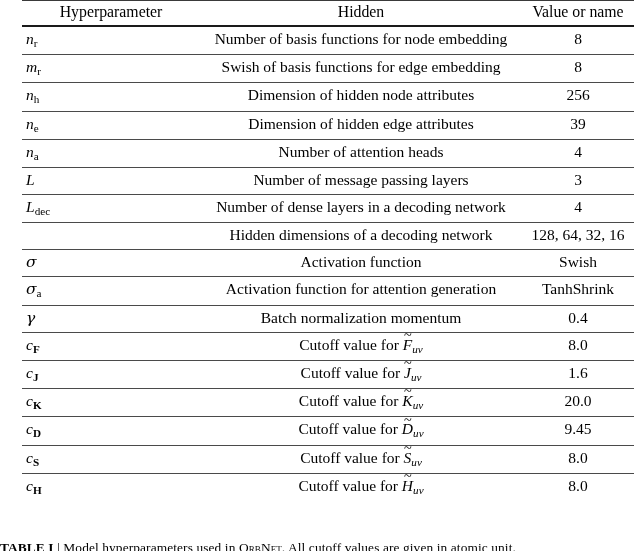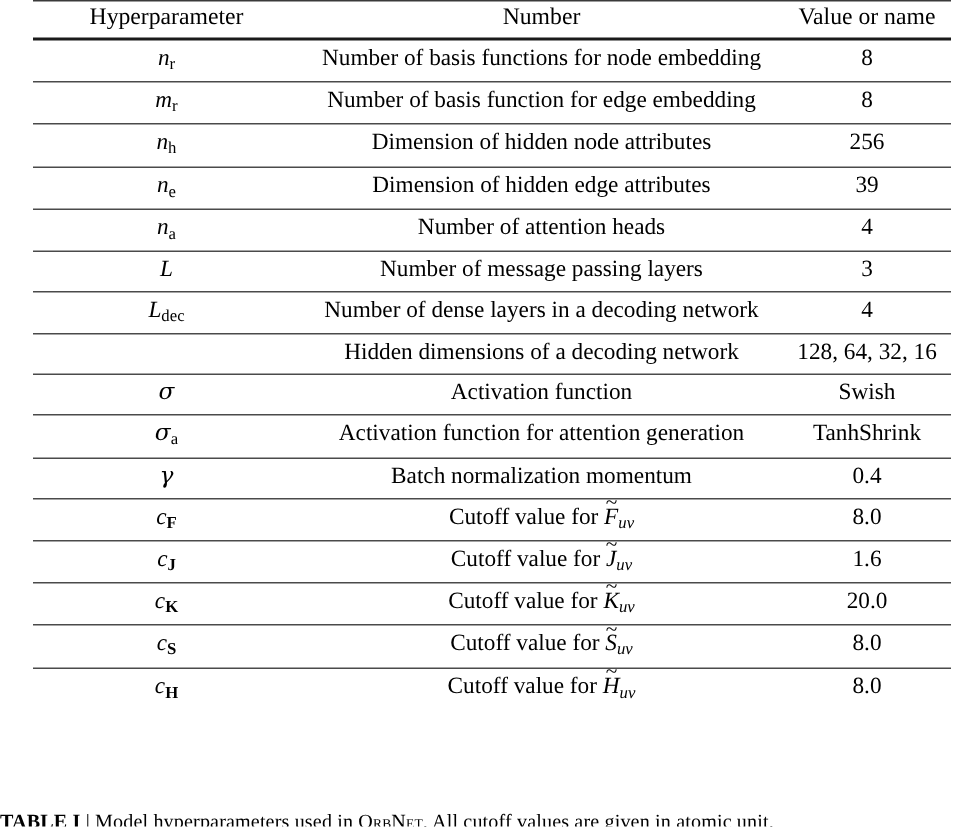--- a/index.html
+++ b/index.html
@@ -66,21 +66,21 @@
 
   tbody td {
     padding: 4px 4px 5px 4px;
     vertical-align: baseline;
     border-bottom: 1.25px solid #4a4a4a;
     height: 17px;
   }
   tbody tr:last-child td {
     border-bottom: none;
   }
-  td.col-sym { text-align: center; }
+  td.col-sym { }
   td.col-mean { text-align: center; }
   td.col-val  { text-align: center; }
 
   
   .mi { font-style: italic; }
   .mup { font-style: normal; }
   .sub {
     font-size: 0.72em;
     vertical-align: -0.28em;
     font-style: normal;
@@ -141,34 +141,34 @@
 
       <tbody>
         <tr class="toprule-row">
           <td class="rule-thick" colspan="3"></td>
         </tr>
       </tbody>
 
       <thead>
         <tr class="head-main">
           <th class="h1">Hyperparameter</th>
-          <th class="h2">Number</th>
+          <th class="h2">Hidden</th>
           <th class="h3">Value or name</th>
         </tr>
       </thead>
 
       <tbody id="tbody">
           <tr>
             <td class="col-sym"><span class="mi">n</span><span class="sub">r</span></td>
             <td class="col-mean"><span>Number of basis functions for node embedding</span></td>
             <td class="col-val">8</td>
           </tr>
           <tr>
             <td class="col-sym"><span class="mi">m</span><span class="sub">r</span></td>
-            <td class="col-mean"><span>Number of basis function for edge embedding</span></td>
+            <td class="col-mean"><span>Swish of basis functions for edge embedding</span></td>
             <td class="col-val">8</td>
           </tr>
           <tr>
             <td class="col-sym"><span class="mi">n</span><span class="sub">h</span></td>
             <td class="col-mean"><span>Dimension of hidden node attributes</span></td>
             <td class="col-val">256</td>
           </tr>
           <tr>
             <td class="col-sym"><span class="mi">n</span><span class="sub">e</span></td>
             <td class="col-mean"><span>Dimension of hidden edge attributes</span></td>
@@ -218,20 +218,25 @@
             <td class="col-sym"><span class="mi">c</span><span class="sub-b">J</span></td>
             <td class="col-mean"><span>Cutoff value for </span><span class="tilde-wrap"><span class="tilde-mark">~</span><span class="mi">J</span></span><span class="sub-it">uv</span></td>
             <td class="col-val">1.6</td>
           </tr>
           <tr>
             <td class="col-sym"><span class="mi">c</span><span class="sub-b">K</span></td>
             <td class="col-mean"><span>Cutoff value for </span><span class="tilde-wrap"><span class="tilde-mark">~</span><span class="mi">K</span></span><span class="sub-it">uv</span></td>
             <td class="col-val">20.0</td>
           </tr>
           <tr>
+            <td class="col-sym"><span class="mi">c</span><span class="sub-b">D</span></td>
+            <td class="col-mean"><span>Cutoff value for </span><span class="tilde-wrap"><span class="tilde-mark">~</span><span class="mi">D</span></span><span class="sub-it">uv</span></td>
+            <td class="col-val">9.45</td>
+          </tr>
+          <tr>
             <td class="col-sym"><span class="mi">c</span><span class="sub-b">S</span></td>
             <td class="col-mean"><span>Cutoff value for </span><span class="tilde-wrap"><span class="tilde-mark">~</span><span class="mi">S</span></span><span class="sub-it">uv</span></td>
             <td class="col-val">8.0</td>
           </tr>
           <tr>
             <td class="col-sym"><span class="mi">c</span><span class="sub-b">H</span></td>
             <td class="col-mean"><span>Cutoff value for </span><span class="tilde-wrap"><span class="tilde-mark">~</span><span class="mi">H</span></span><span class="sub-it">uv</span></td>
             <td class="col-val">8.0</td>
           </tr>
         </tbody>

